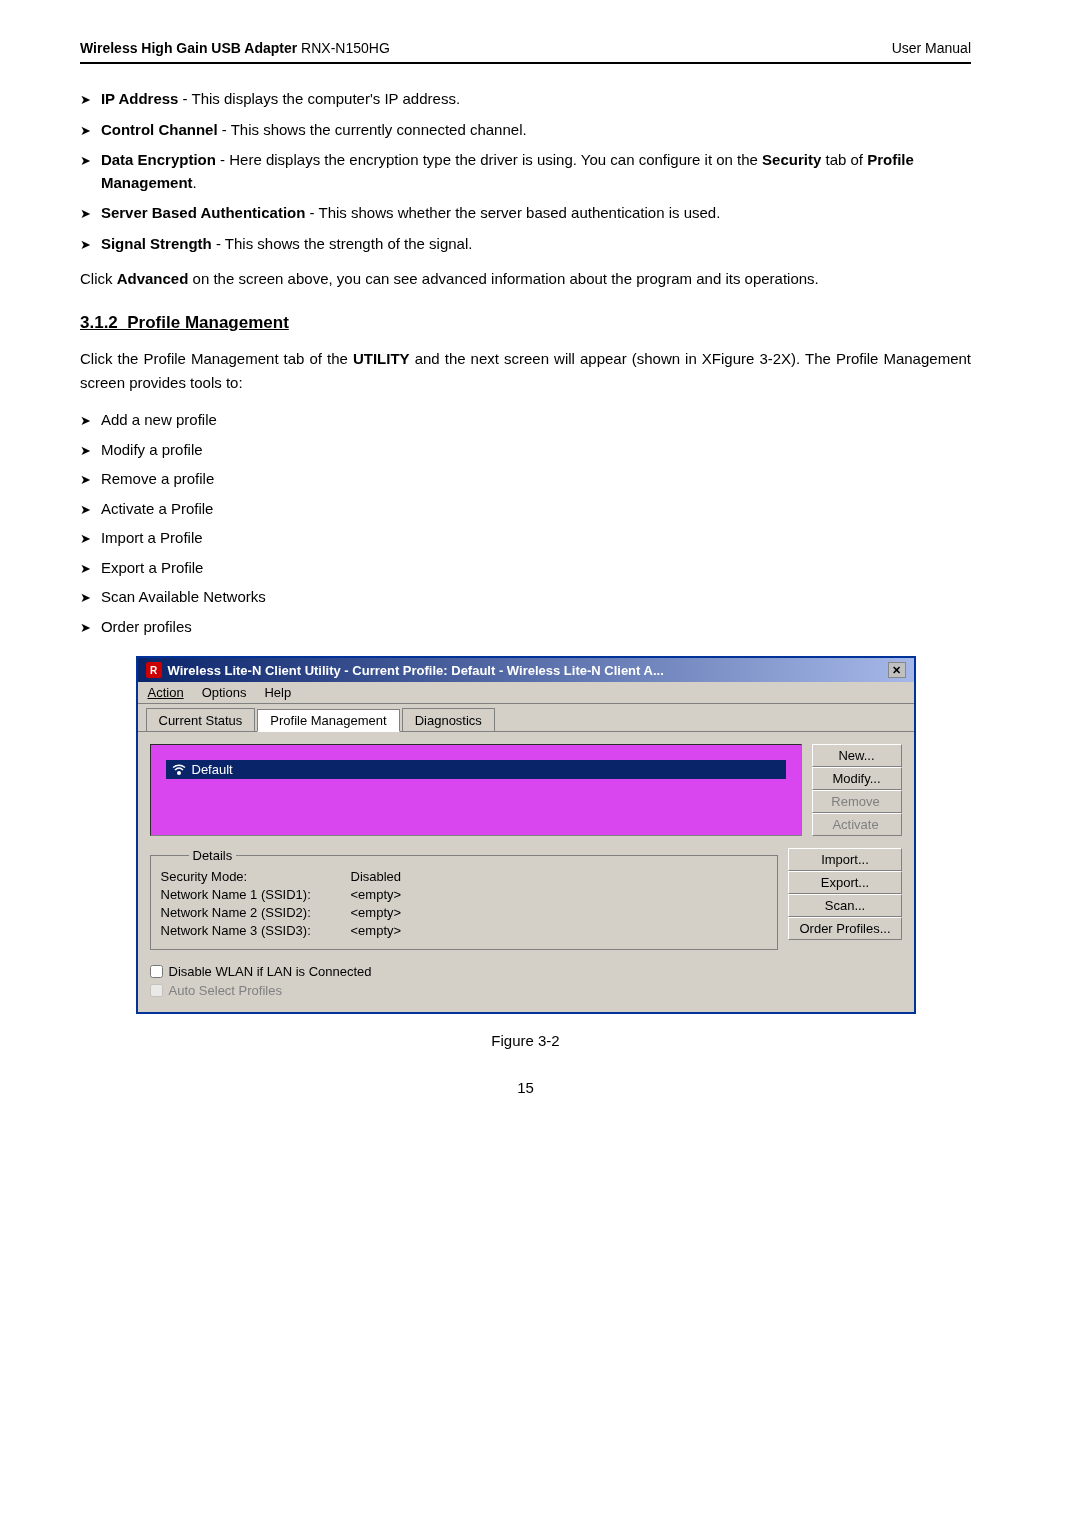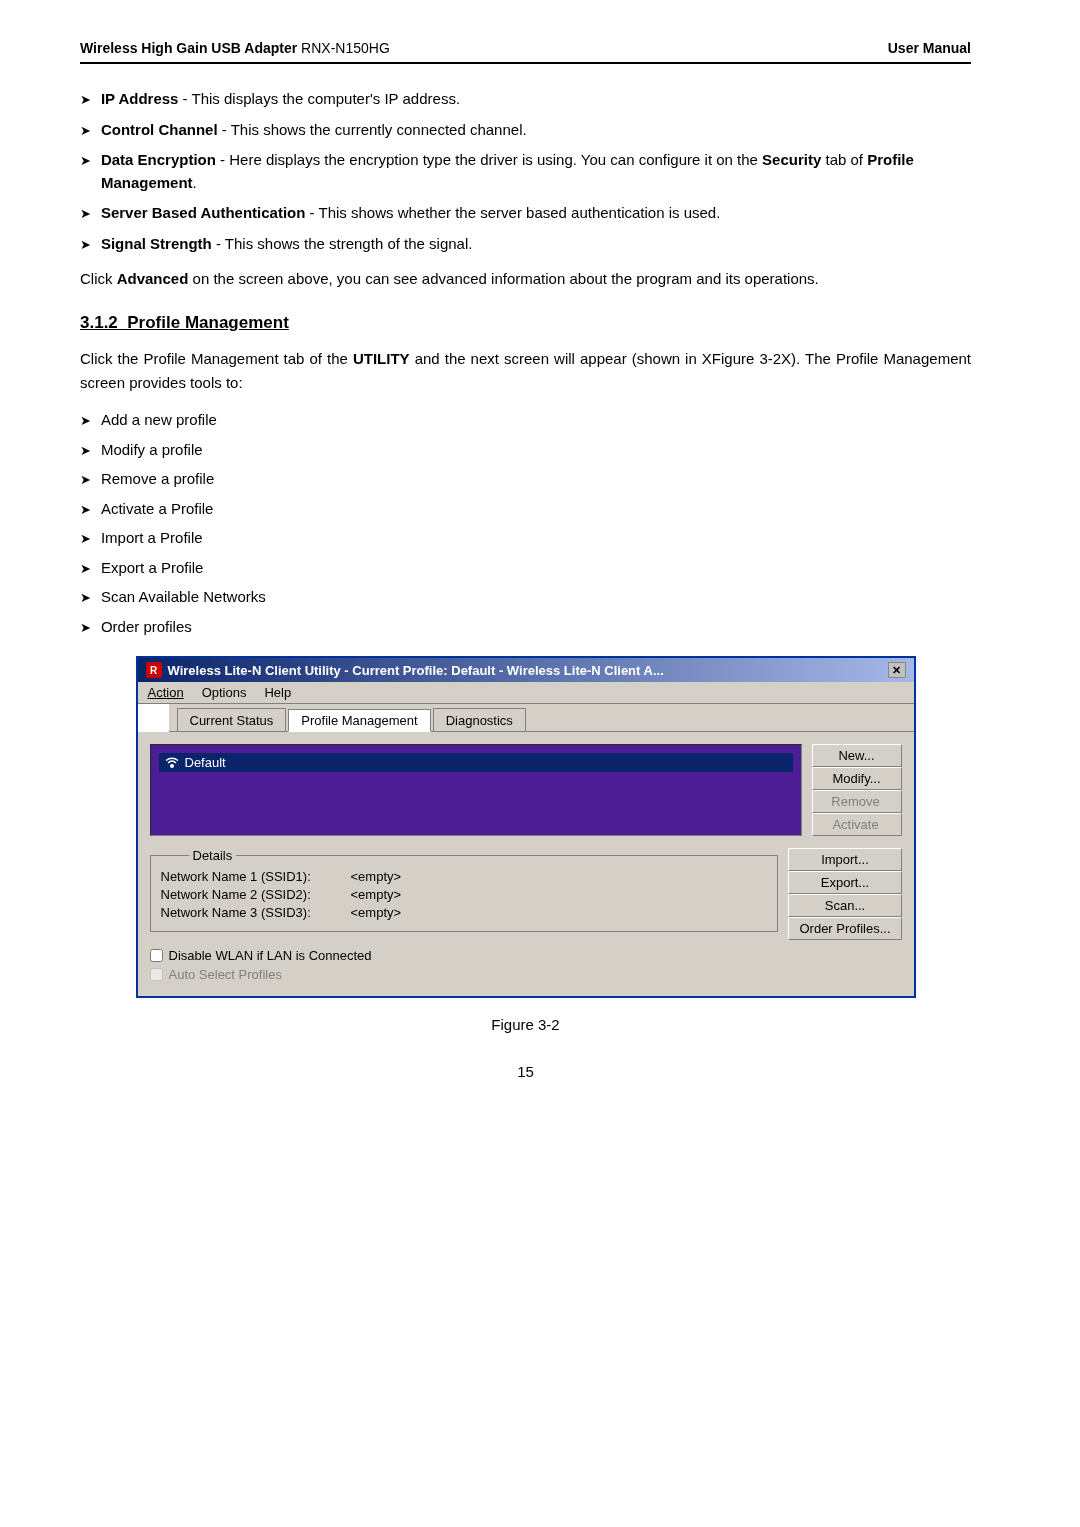--- a/index.html
+++ b/index.html
@@ -25,21 +25,21 @@
       padding-bottom: 6px;
       margin-bottom: 24px;
     }
     .header-left {
       font-size: 14px;
       font-family: Arial, sans-serif;
     }
     .header-right {
       font-size: 14px;
       font-family: Arial, sans-serif;
-      font-weight: bold;
+      font-weight: normal;
     }
     .bullet-list {
       list-style: none;
       margin: 0 0 12px 0;
       padding: 0;
     }
     .bullet-list li {
       display: flex;
       align-items: flex-start;
       margin-bottom: 8px;
@@ -147,21 +147,20 @@
       color: #000;
       cursor: pointer;
       padding: 1px 4px;
     }
     .menu-item:first-child { text-decoration: underline; }
     .dialog-tabs {
       display: flex;
       background: #d4d0c8;
       padding: 4px 8px 0 8px;
       border-bottom: 1px solid #808080;
-      margin-left: 31px;
     }
     .tab-btn {
       border: 1px solid #808080;
       border-bottom: none;
       padding: 3px 12px;
       background: #d4d0c8;
       font-size: 13px;
       cursor: pointer;
       margin-right: 2px;
       color: #000;
@@ -174,24 +173,24 @@
       font-weight: normal;
     }
     .dialog-body {
       background: #d4d0c8;
       padding: 12px;
       display: flex;
       gap: 10px;
     }
     .profile-list-area {
       flex: 1;
-      background: #4c1d95;
+      background: #d946ef;
       border: 1px inset #808080;
       min-height: 80px;
-      padding: 8px;
+      padding: 15px;
     }
     .profile-item {
       display: flex;
       align-items: center;
       background: #0a246a;
       color: #fff;
       padding: 2px 6px;
       font-size: 13px;
       gap: 6px;
     }
@@ -411,20 +410,24 @@
           <button class="win-btn">Modify...</button>
           <button class="win-btn disabled">Remove</button>
           <button class="win-btn disabled">Activate</button>
         </div>
       </div>
 
       <div class="details-and-btns">
         <div class="details-section">
           <fieldset class="details-fieldset">
             <legend>Details</legend>
+            <div class="details-row">
+              <span class="details-label">Security Mode:</span>
+              <span class="details-value">Disabled</span>
+            </div>
             <div class="details-row">
               <span class="details-label">Network Name 1 (SSID1):</span>
               <span class="details-value">&lt;empty&gt;</span>
             </div>
             <div class="details-row">
               <span class="details-label">Network Name 2 (SSID2):</span>
               <span class="details-value">&lt;empty&gt;</span>
             </div>
             <div class="details-row">
               <span class="details-label">Network Name 3 (SSID3):</span>

